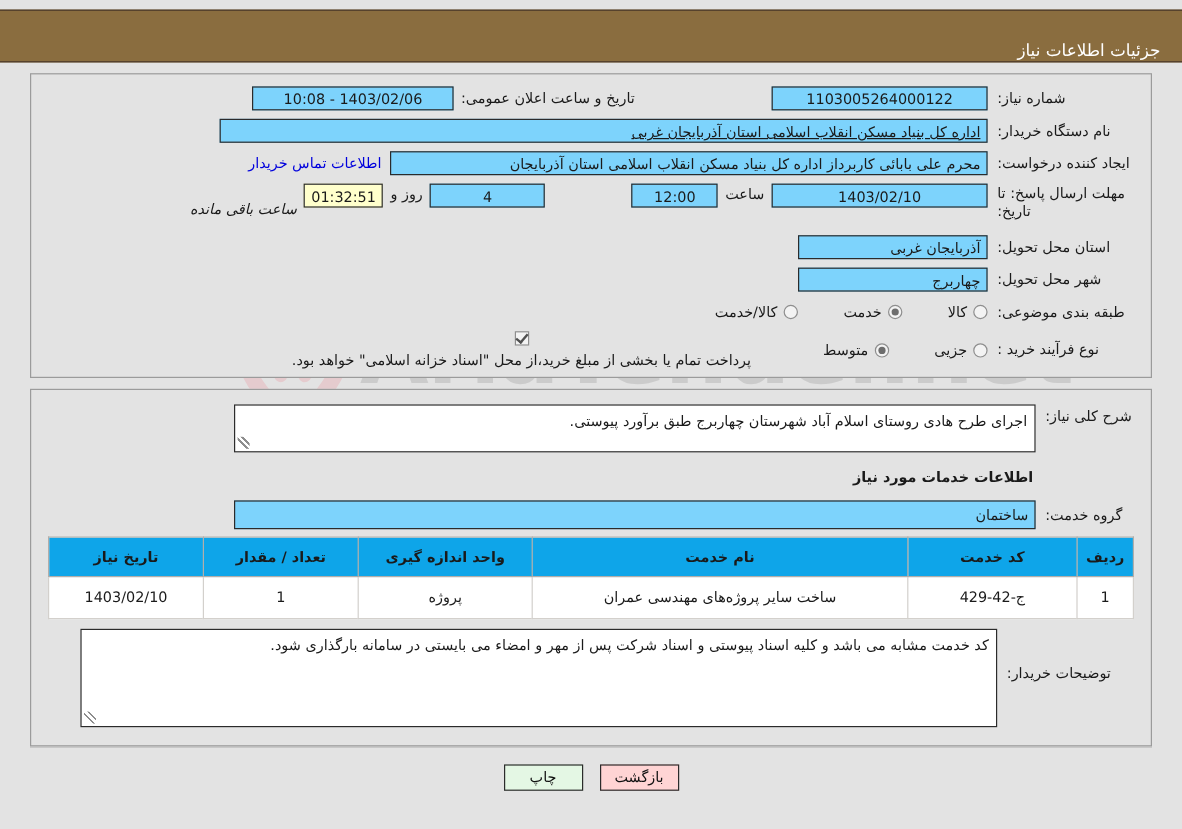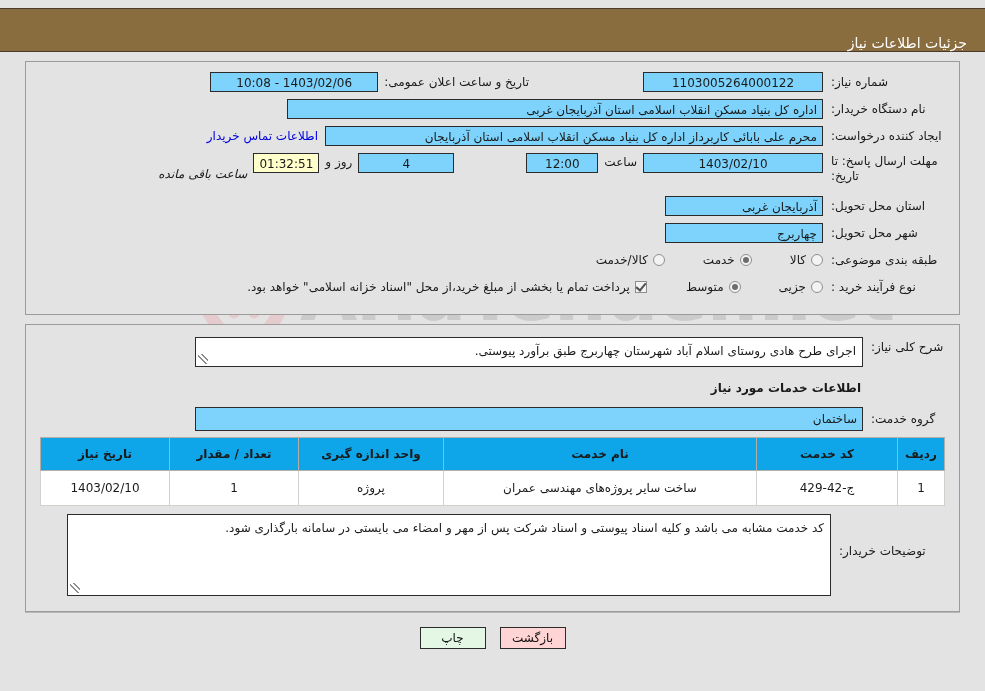--- a/index.html
+++ b/index.html
@@ -281,21 +281,21 @@
 
   <div class="frow">
     <div class="lbl lbl-w">شماره نیاز:</div>
     <div class="fld center" style="width:180px;">1103005264000122</div>
     <div class="inline-txt" style="margin-right:108px;">تاریخ و ساعت اعلان عمومی:</div>
     <div class="fld center" style="width:168px;">1403/02/06 - 10:08</div>
   </div>
 
   <div class="frow">
     <div class="lbl lbl-w">نام دستگاه خریدار:</div>
-    <div class="fld right" style="width:536px;">اداره کل بنیاد مسکن انقلاب اسلامی استان آذربایجان غربی</div>
+    <div class="fld right" style="width:640px;text-decoration:underline;">اداره کل بنیاد مسکن انقلاب اسلامی استان آذربایجان غربی</div>
   </div>
 
   <div class="frow">
     <div class="lbl lbl-w">ایجاد کننده درخواست:</div>
     <div class="fld right" style="width:498px;">محرم علی بابائی کاربرداز اداره کل بنیاد مسکن انقلاب اسلامی استان آذربایجان</div>
     <a class="lnk">اطلاعات تماس خریدار</a>
   </div>
 
   <div class="frow" style="align-items:flex-start;">
     <div class="lbl lbl-w" style="padding-top:2px;">مهلت ارسال پاسخ: تا تاریخ:</div>
@@ -341,33 +341,33 @@
     <div class="radio-group">
       <div class="radio-item">
         <span class="radio"></span>
         <span>جزیی</span>
       </div>
       <div class="radio-item">
         <span class="radio on"></span>
         <span>متوسط</span>
       </div>
     </div>
-    <div class="radio-item" style="margin-right:5px;margin-left:0;">
+    <div class="radio-item" style="margin-right:26px;margin-left:0;flex-direction:column;">
       <span class="cbx on"></span>
       <span>پرداخت تمام یا بخشی از مبلغ خرید،از محل "اسناد خزانه اسلامی" خواهد بود.</span>
     </div>
   </div>
 
 </div>
 
 <div class="panel mid-panel">
 
   <div class="frow" style="align-items:flex-start;">
     <div class="lbl bold-lbl" style="width:78px;padding-top:3px;">شرح کلی نیاز:</div>
-    <div class="ta" style="width:668px;height:30px;">اجرای طرح هادی روستای اسلام آباد شهرستان چهاربرج طبق برآورد پیوستی.</div>
+    <div class="ta" style="width:668px;height:40px;">اجرای طرح هادی روستای اسلام آباد شهرستان چهاربرج طبق برآورد پیوستی.</div>
   </div>
 
   <div class="section-title">اطلاعات خدمات مورد نیاز</div>
 
   <div class="frow">
     <div class="lbl bold-lbl" style="width:78px;">گروه خدمت:</div>
     <div class="fld right" style="width:668px;height:24px;line-height:22px;">ساختمان</div>
   </div>
 
   <table class="grid">

